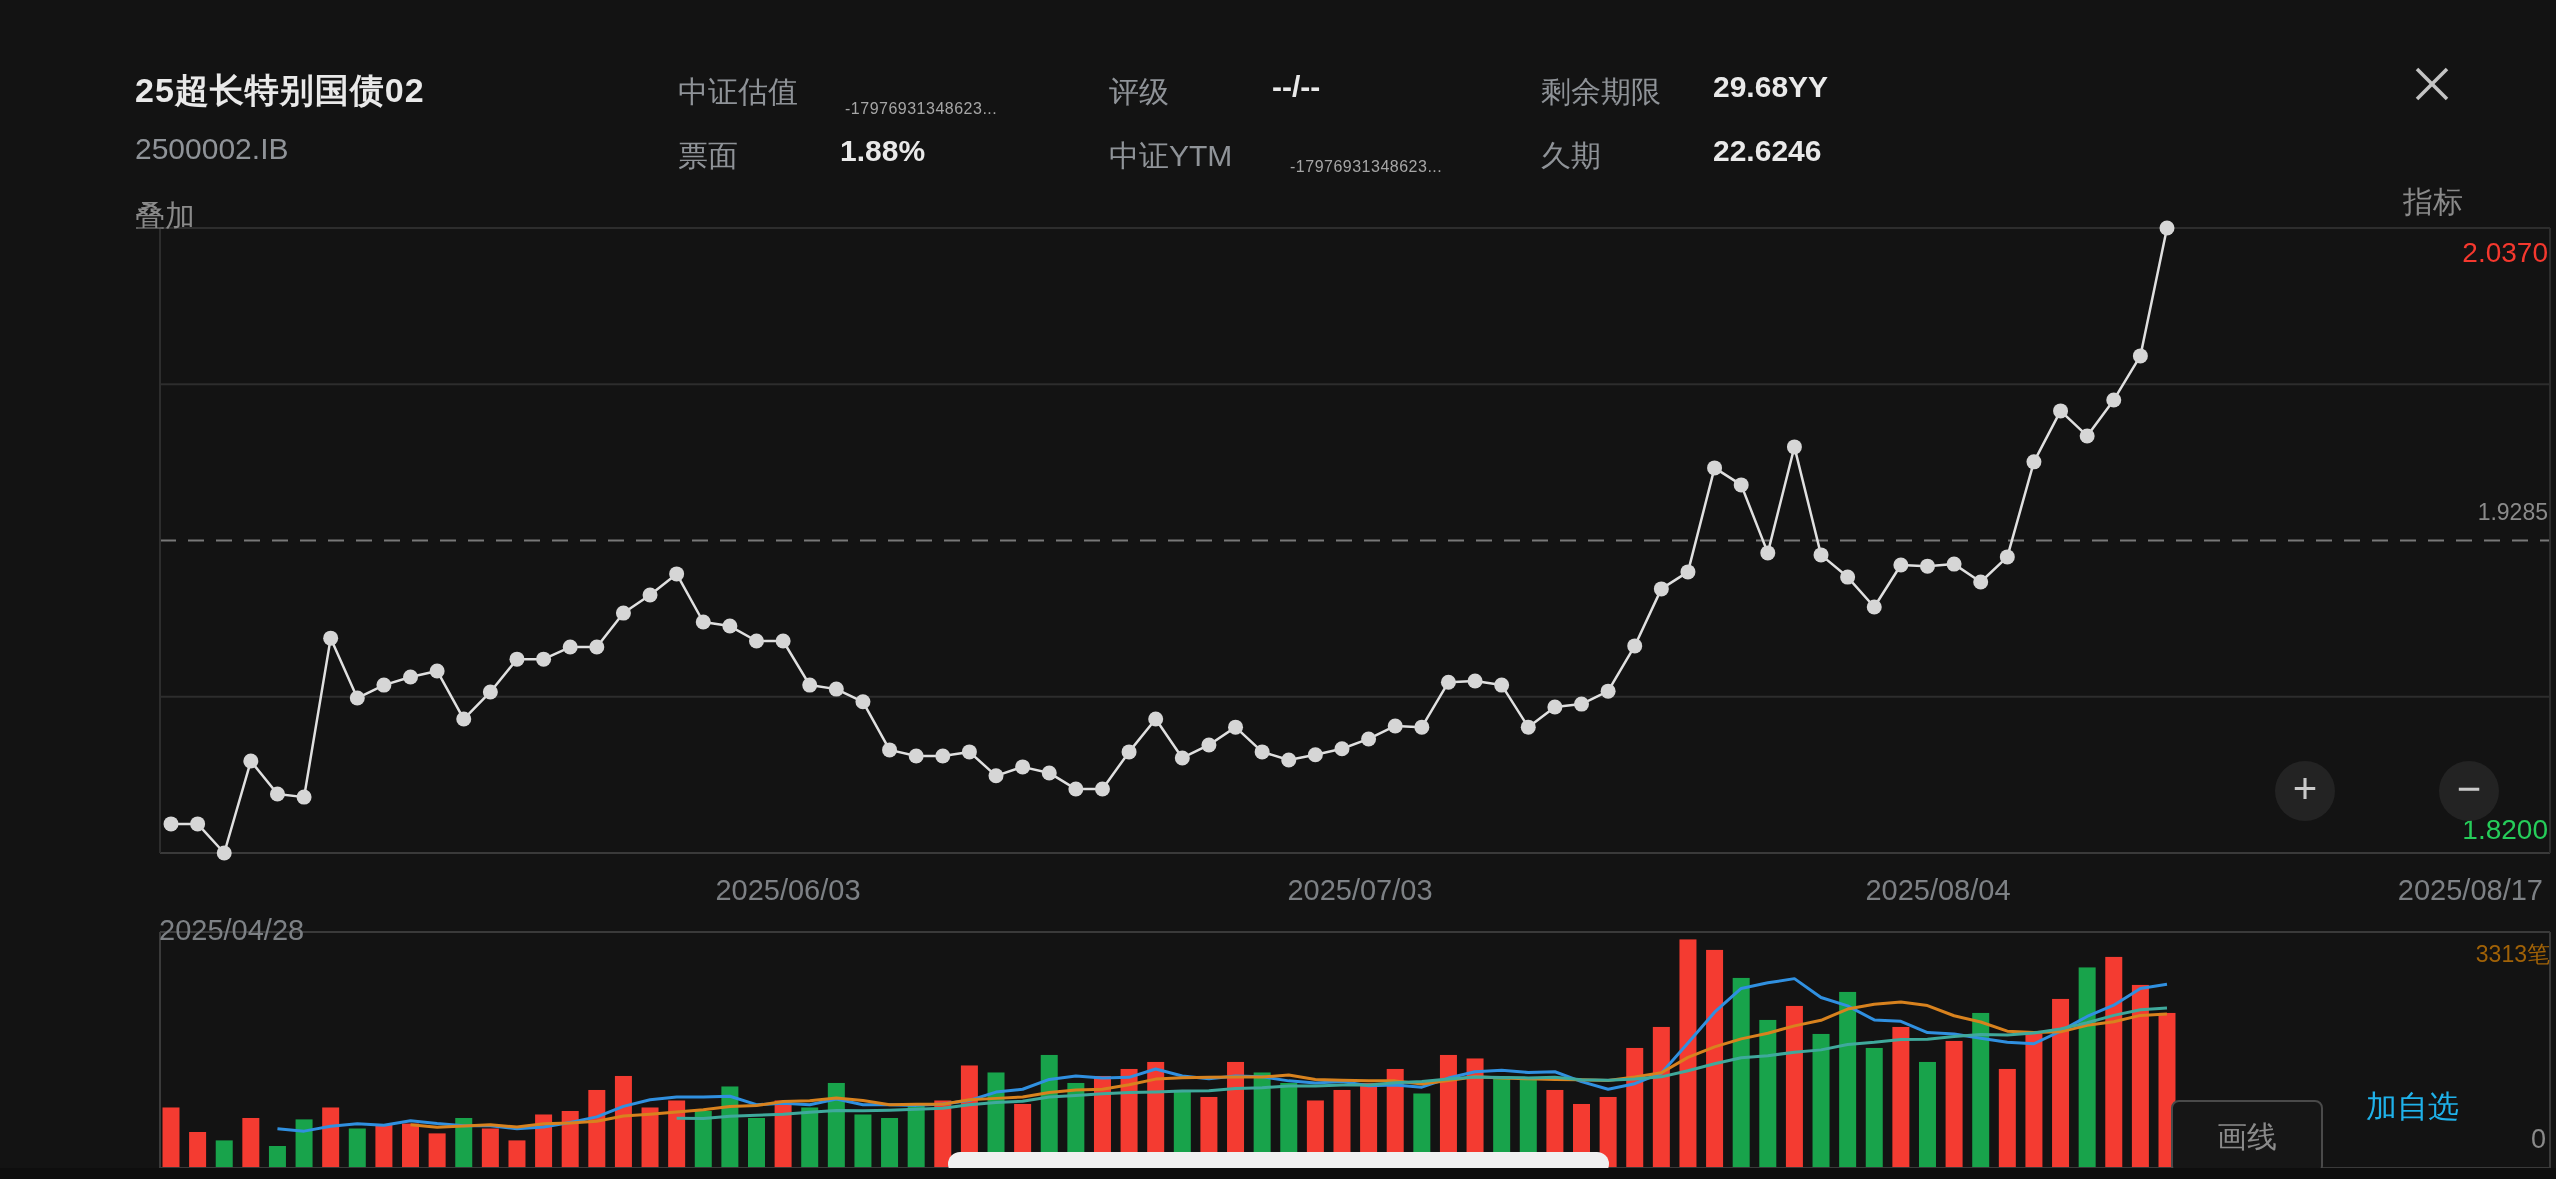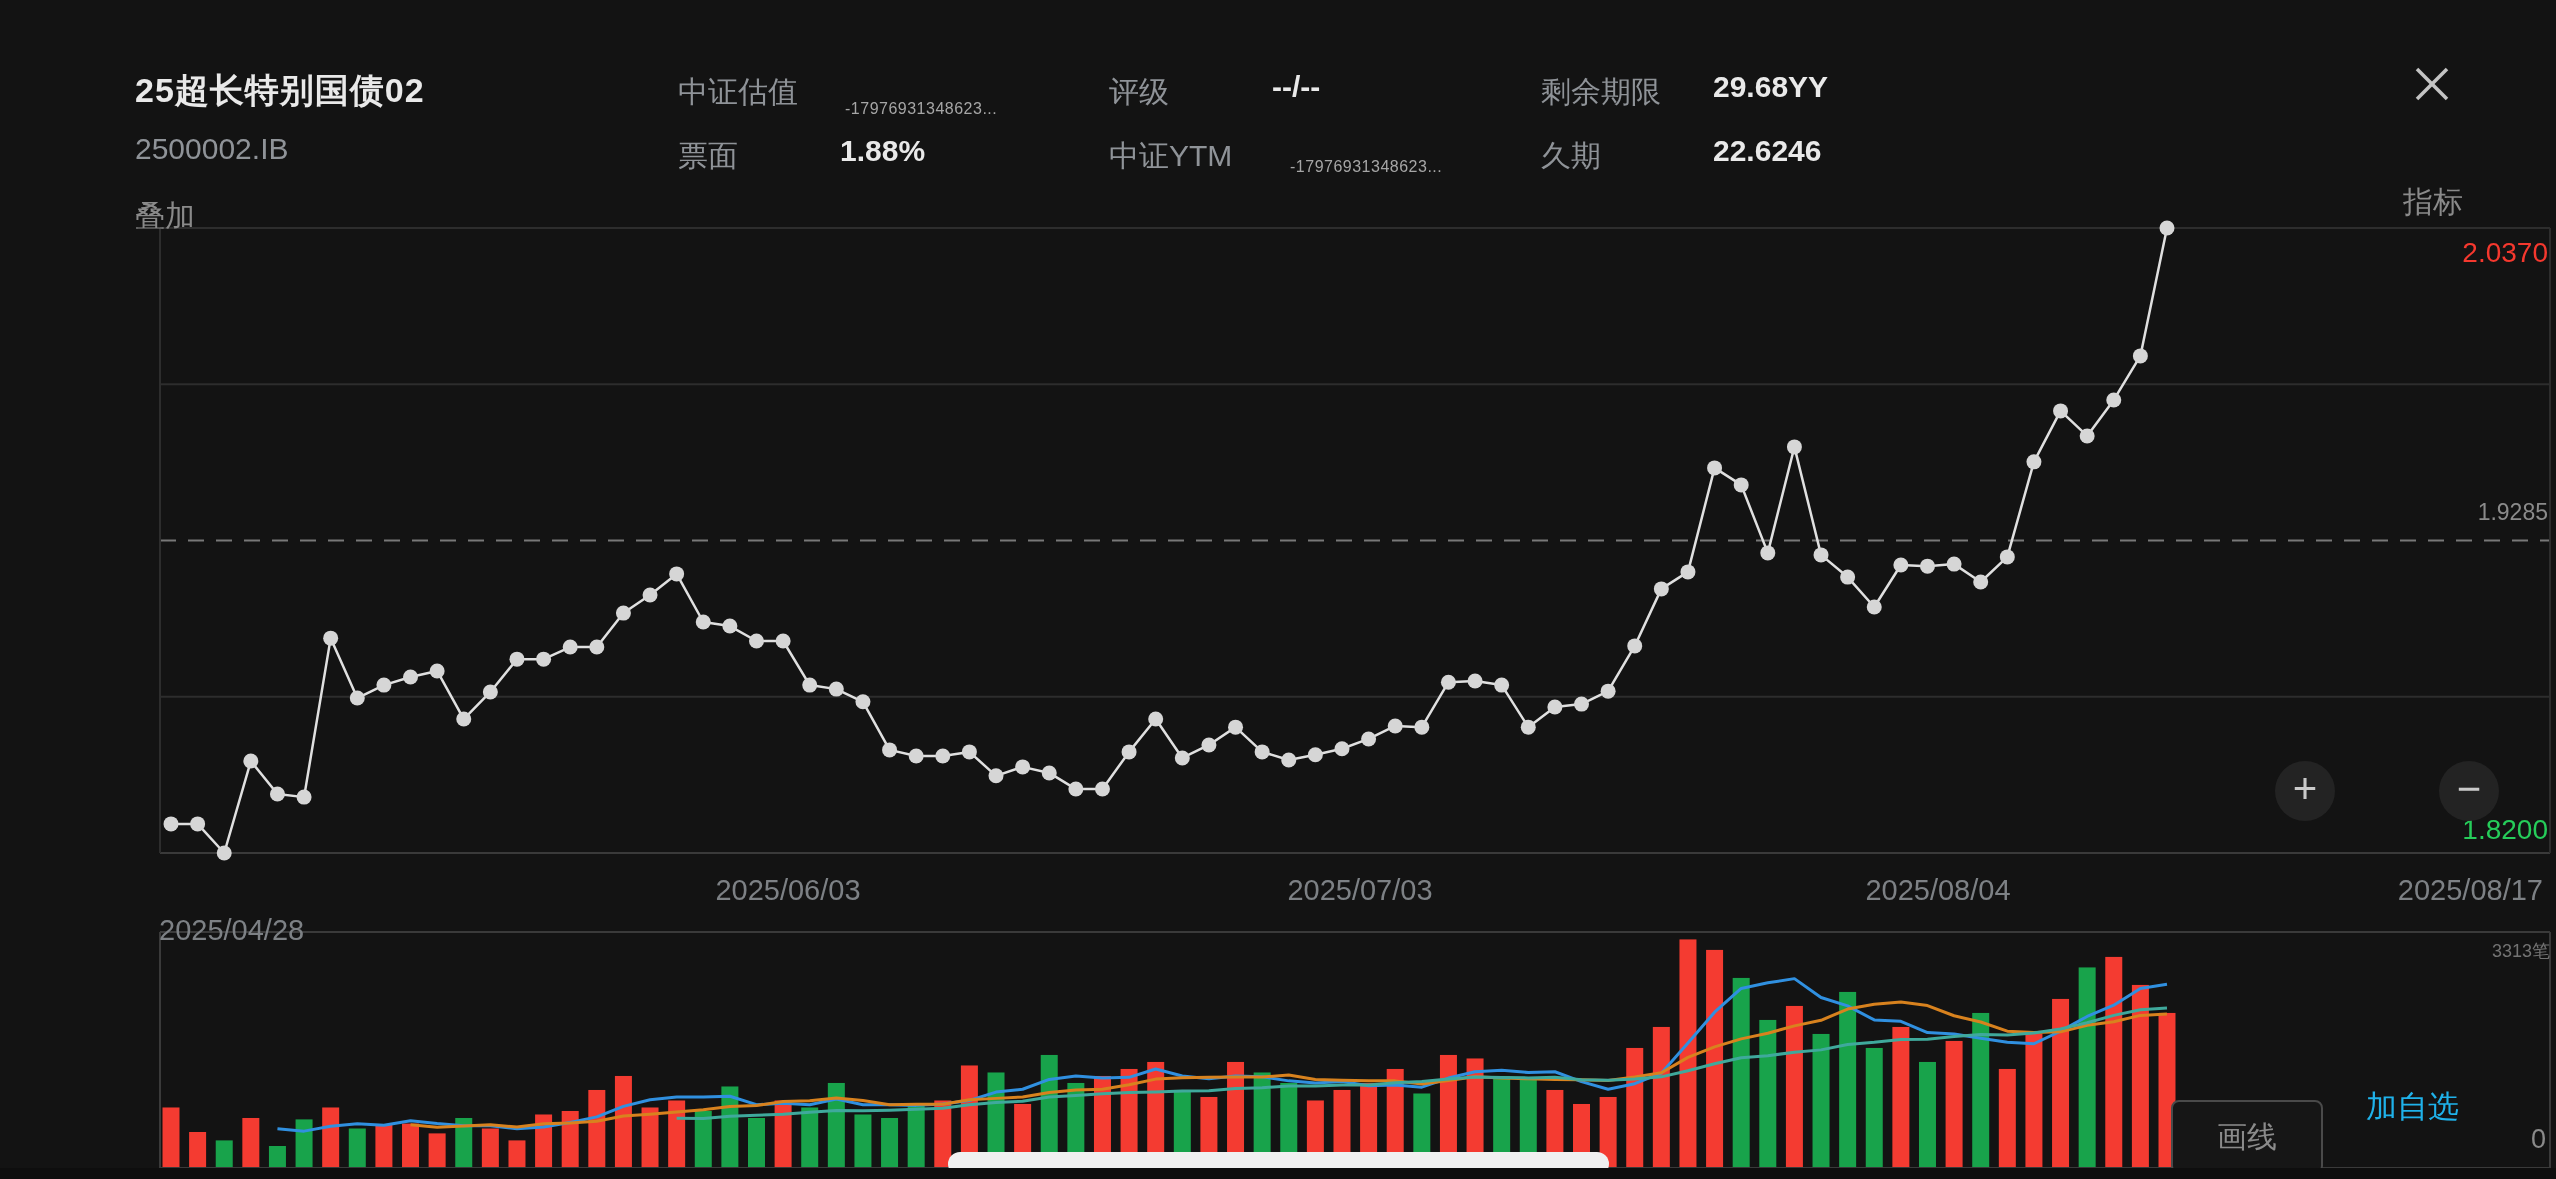--- a/index.html
+++ b/index.html
@@ -17,21 +17,21 @@
   .ma-group{left:263px;top:182px;display:flex;gap:26px;font-size:30px;}
   .ma-name{color:#dcdcdc;}
   .indicator{top:182px;right:93px;font-size:30px;color:#8a8a8a;}
   
   .axis-max{right:8px;top:237px;font-size:28px;}
   .axis-mid{right:8px;top:499px;font-size:23px;color:#8b8b8b;}
   .axis-min{right:8px;top:814px;font-size:28px;}
   
   .date{top:874px;font-size:29px;color:#7d8185;white-space:nowrap;}
   
-  .vol-max{right:6px;top:939px;font-size:18px;color:#737373;}
+  .vol-max{right:6px;top:939px;font-size:23px;color:#a16207;}
   .vol-zero{right:10px;top:1124px;font-size:27px;color:#8a8a8a;}
   
   .zoom-btn{width:60px;height:60px;border-radius:50%;background:#232323;color:#c9c9c9;
     font-size:42px;line-height:56px;text-align:center;cursor:pointer;user-select:none;}
   .draw-btn{left:2171px;top:1100px;width:148px;height:70px;border:2px solid #4a4a4a;border-radius:8px;
     color:#8b8b8b;font-size:30px;display:flex;align-items:center;justify-content:center;cursor:pointer;background:#161616;}
   .watch-link{left:2366px;top:1086px;font-size:31px;cursor:pointer;}
   .scroll-pill{left:948px;top:1152px;width:661px;height:24px;border-radius:12px;background:#f0f0f0;cursor:grab;}
   .close-btn{left:2408px;top:60px;width:48px;height:48px;cursor:pointer;}
   .bottom-strip{left:0;top:1168px;width:2556px;height:11px;background:#0e0e0e;}

